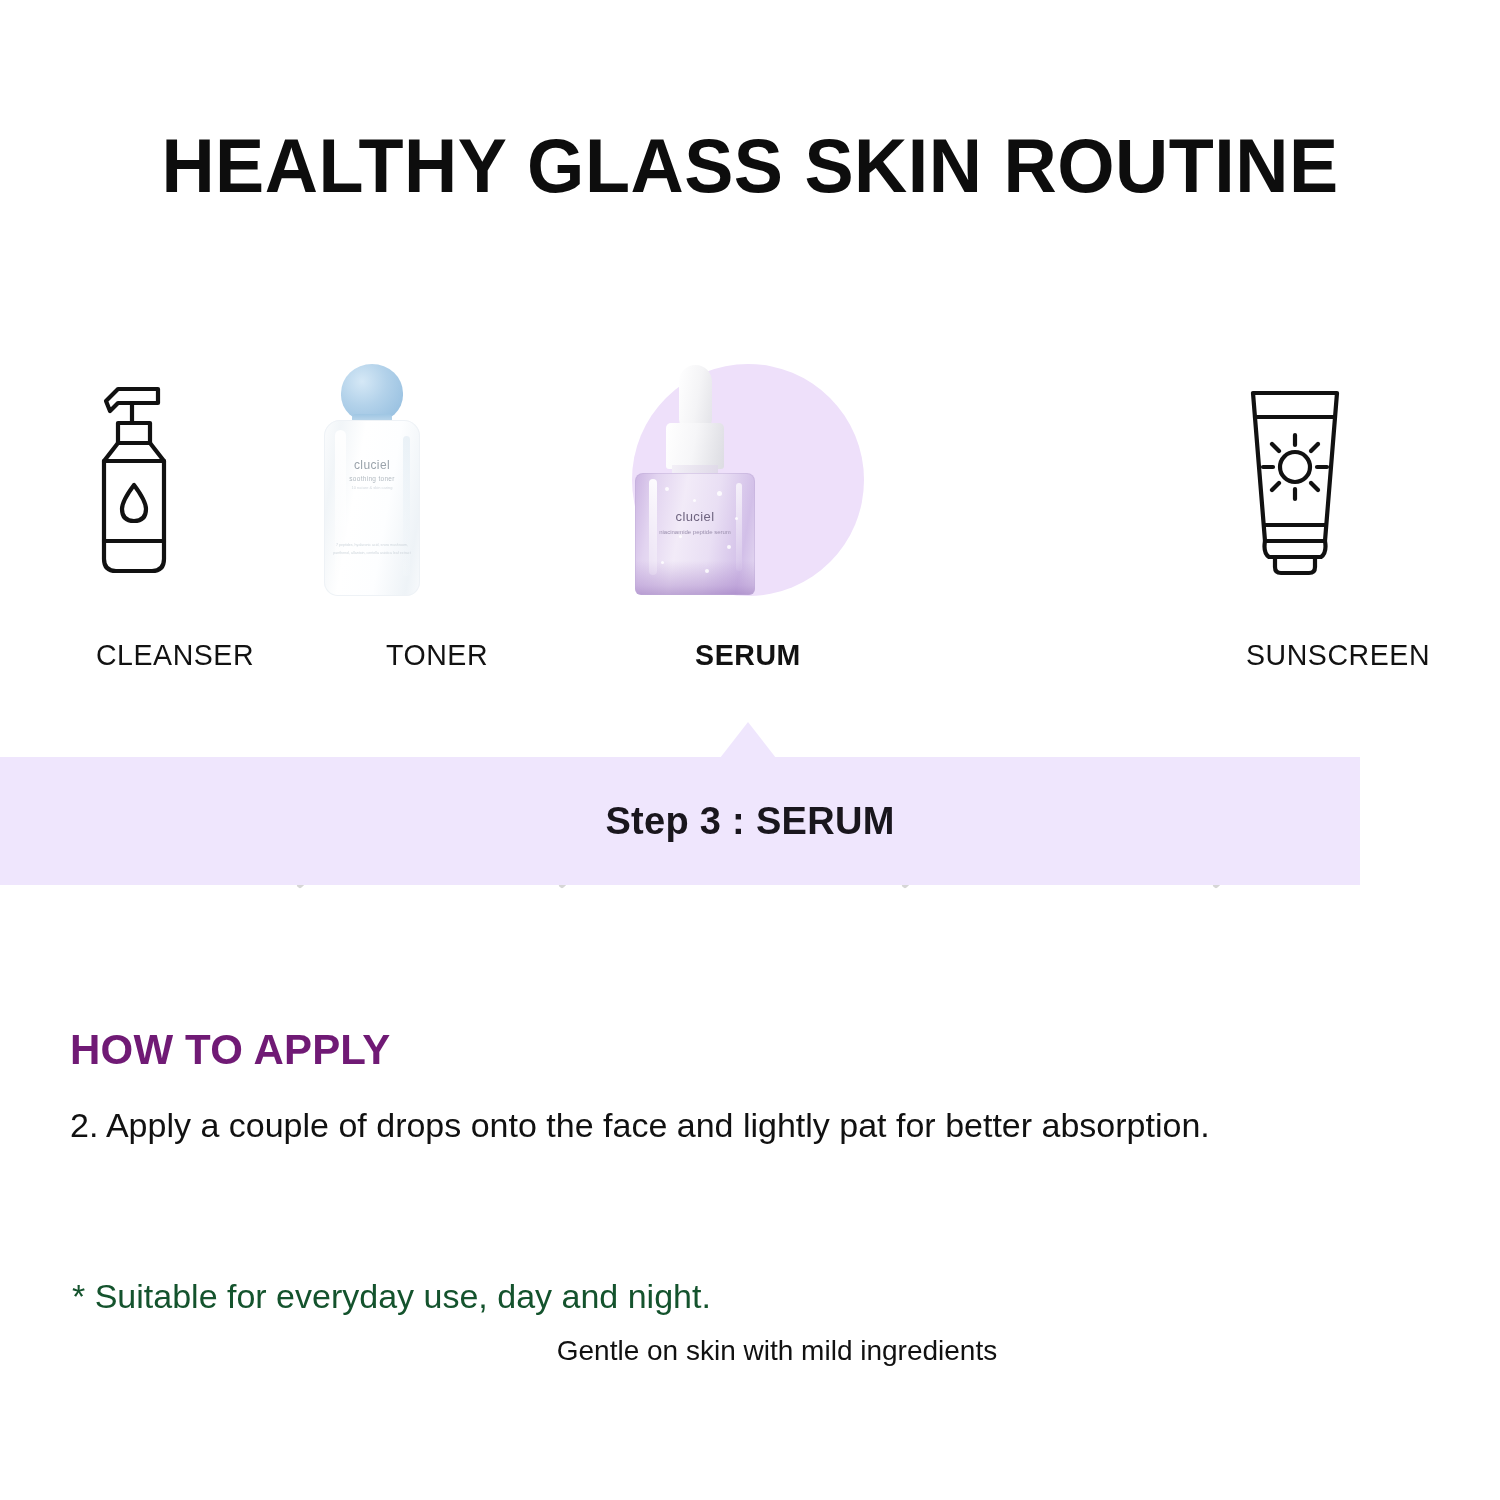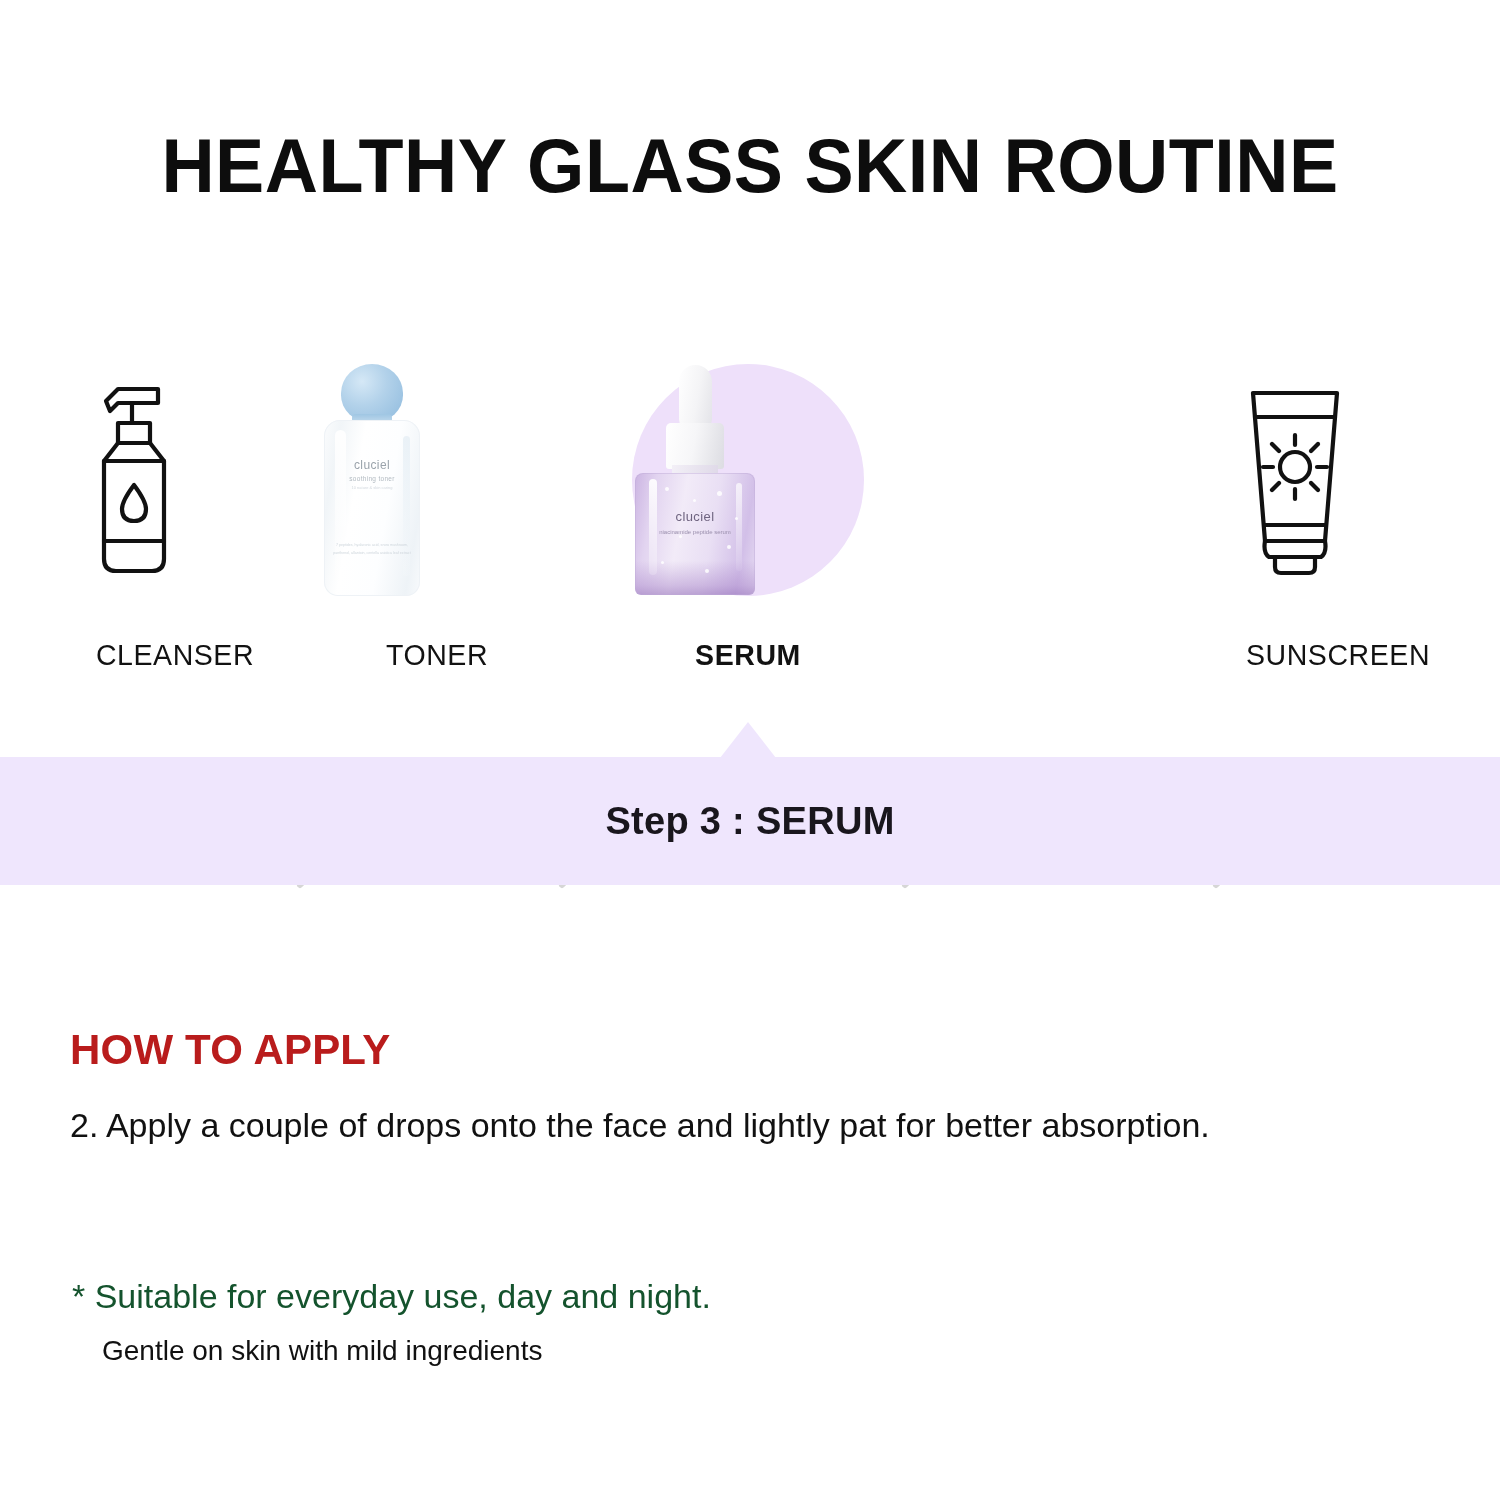--- a/index.html
+++ b/index.html
@@ -357,21 +357,21 @@
     color: rgba(255,255,255,.92);
     margin-top: 4px;
     letter-spacing: .3px;
   }
 
   
   .banner {
     position: absolute;
     left: 0;
     top: 757px;
-    width: 1500px;
+    width: 1360px;
     height: 128px;
     background: #efe6fd;
   }
   .banner-pointer {
     position: absolute;
     left: 748px;
     top: 722px;
     width: 0;
     height: 0;
     margin-left: -28px;
@@ -395,21 +395,21 @@
   }
 
   
   .howto-title {
     position: absolute;
     left: 70px;
     top: 1026px;
     font-size: 42px;
     font-weight: bold;
     letter-spacing: 0.2px;
-    color: #b91c1c;
+    color: #701a75;
   }
   .steps-list {
     position: absolute;
     left: 70px;
     top: 1100px;
     width: 1380px;
   }
   .steps-list .row {
     font-size: 34px;
     line-height: 1.52;
@@ -426,20 +426,21 @@
     font-size: 34px;
     color: #14532d;
     line-height: 1.45;
   }
   .note-sub {
     font-size: 28px;
     color: #111111;
     margin-top: 10px;
     margin-left: 30px;
     line-height: 1.4;
+    text-align: center;
   }
 </style>
 </head>
 <body>
 
 <div class="page-title">HEALTHY GLASS SKIN ROUTINE</div>
 
 <div class="routine">
 
   <div class="step" style="left:175px;">

